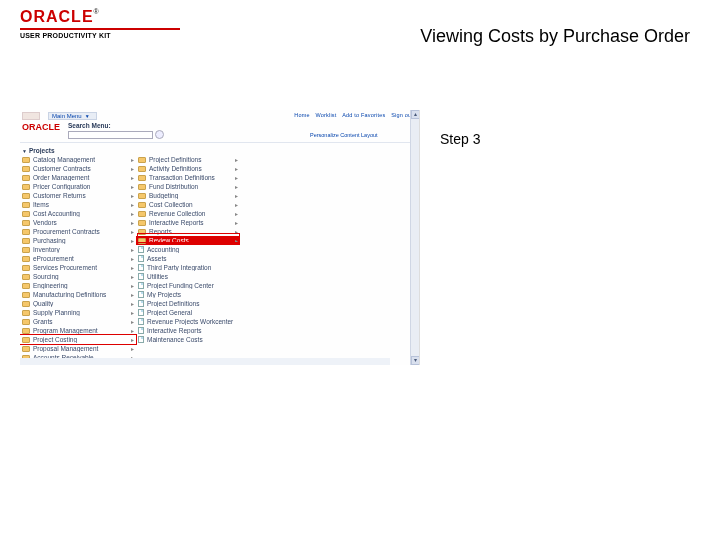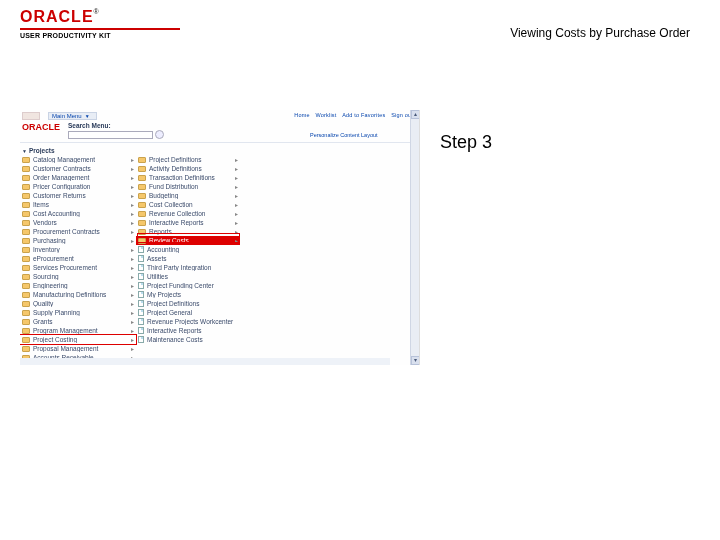--- a/index.html
+++ b/index.html
@@ -7,21 +7,21 @@
   .page { width: 720px; height: 540px; position: relative; }
 
   
   .header { position: absolute; top: 8px; left: 0; width: 100%; height: 48px; }
   .logo-block { position: absolute; top: 0; left: 20px; width: 160px; }
   .logo-word { font-size: 16px; font-weight: bold; letter-spacing: 1px; }
   .logo-red { color: #c00; }
   .logo-tm  { font-size: 7px; vertical-align: top; color:#222;}
   .logo-rule { height: 2px; background: #c00; margin-top: 2px; }
   .logo-sub  { font-size: 7px; font-weight: bold; letter-spacing: 0.2px; margin-top: 2px; }
-  .page-title { position:absolute; top: 18px; right: 30px; font-size: 12px; }
+  .page-title { position:absolute; top: 18px; right: 30px; font-size: 18px; }
 
   
   .shot { position:absolute; top: 110px; left: 20px; width: 400px; height: 255px; border-right: 1px solid #ddd; background: #fefefe; font-size: 6.5px; color: #3a4a6a; overflow:hidden;}
   .shot .userbar { position:absolute; top:2px; left:0; width:100%; }
   .shot .userbar .back { position:absolute; top:0; left:2px; width:18px; height:8px; background:#f0e5e0; border:1px solid #dcc; }
   .shot .userbar .mm { position:absolute; top:0; left:28px; font-size:6px; color:#0645ad; background:#e8edf5; padding:0 6px 0 3px; border:1px solid #c9d3e4;}
   .shot .userbar .mm-dd{ display:inline-block; margin-left:3px; font-size:5px;}
   .shot .nav-right { position:absolute; top:0; right:6px; font-size:5.5px; color:#0645ad; letter-spacing:0.2px;}
   .shot .nav-right span { margin-left:4px; }
   .shot .logo2 { position:absolute; top:12px; left:2px; font-size:9px; font-weight:bold; color:#c00; }
@@ -45,21 +45,21 @@
   .page-ico::after{content:""; position:absolute; top:0; right:0; width:2px;height:2px; background:#bde; }
   li .txt{ overflow:hidden; text-overflow:ellipsis; flex:1;}
   li .arw::after{ content:"▸"; font-size:6px; color:#888; margin:0 2px;}
   .redbox{ position:absolute; top:123px; left:117px; width:103px; height:10px; border:1.5px solid #d00; pointer-events:none;}
   .scroll-v{ position:absolute; top:0; right:0; width:9px; height:100%; background:#e9edf4; border-left:1px solid #cfd6e4;}
   .scroll-v .btn{position:absolute; left:0; width:9px;height:9px; background:#d9e0ee; border:1px solid #b7c2d9; font-size:6px; text-align:center; line-height:7px; color:#4a5a7a;}
   .scroll-v .bt{top:0;} .scroll-v .bb{bottom:0;}
   .thumbrail{ position:absolute; bottom:0; left:0; width:370px; height:7px; background:#eef2f8;}
 
   
-  .instr { position:absolute; top: 130px; left: 440px; width: 250px; font-size: 18px; line-height: 1.4; }
+  .instr { position:absolute; top: 130px; left: 440px; width: 250px; font-size: 14px; line-height: 1.4; }
   .instr .step { margin-bottom: 22px; }
 </style>
 </head>
 <body>
 
 <div class="page">
 
   <div class="header">
     <div class="logo-block">
       <span class="logo-word logo-red">ORACLE</span><span class="logo-tm">®</span>

